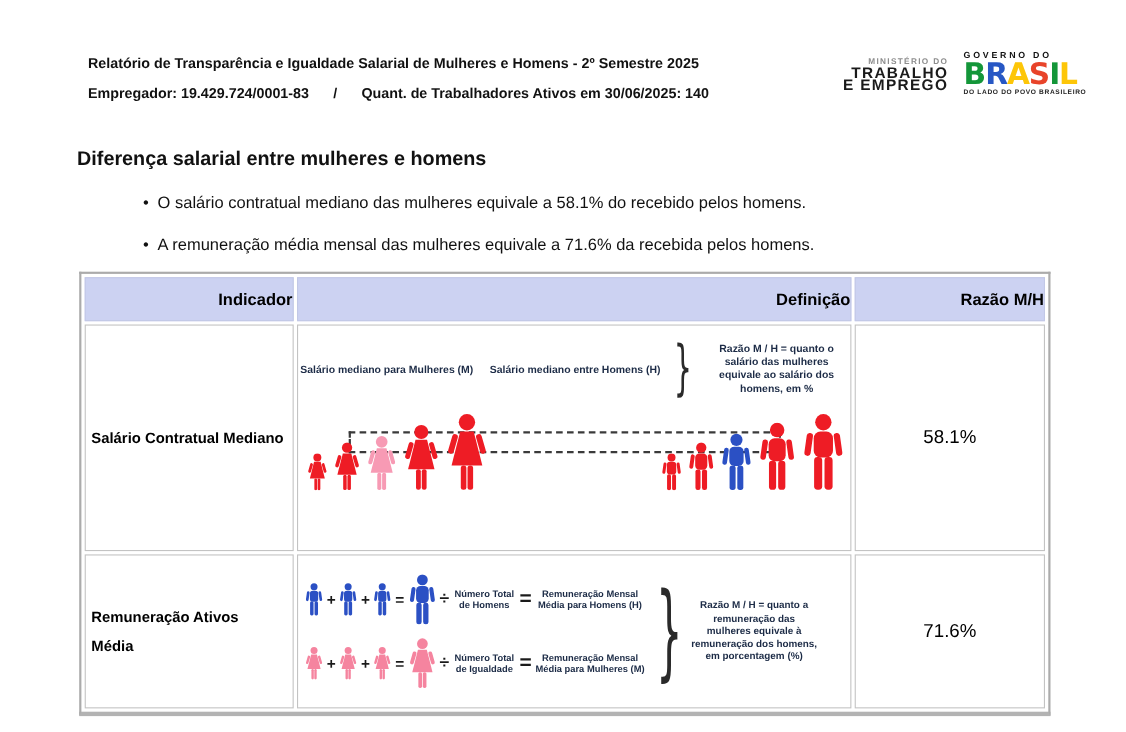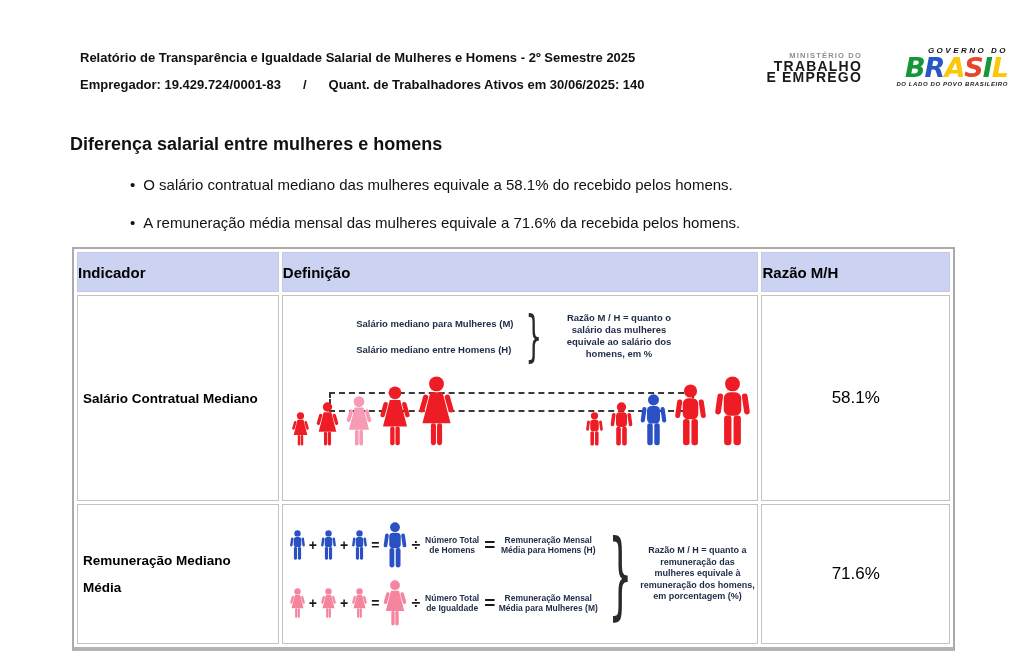--- a/index.html
+++ b/index.html
@@ -13,54 +13,54 @@
   .top-header { position:absolute; left:80px; top:50px; }
   .report-title { font-size:13px; font-weight:bold; color:#111; }
   .report-sub { margin-top:12px; font-size:13px; font-weight:bold; color:#111; }
   .report-sub .slash { margin:0 22px; }
 
   
   .logo-block { position:absolute; right:16px; top:46px; display:flex; align-items:center; gap:14px; }
   .ministry { text-align:right; line-height:11px; }
   .min-light { font-size:7.5px; letter-spacing:1.2px; color:#8d8d8d; font-weight:bold; }
   .min-bold  { font-size:14px; letter-spacing:1.2px; color:#1a1a1a; font-weight:bold; }
-  .brasil { text-align:right; width:132px;font-style:italic; }
+  .brasil { text-align:left; width:132px; }
   .governo { font-size:8px; font-weight:bold; letter-spacing:2.5px; color:#111; }
   .brasil-word { font-size:27px; font-weight:800; line-height:26px; letter-spacing:-1px; font-family:"DejaVu Sans", sans-serif; }
   .tagline { font-size:6px; letter-spacing:0.6px; color:#222; font-weight:bold; white-space:nowrap; }
 
   
   .section-title { position:absolute; left:70px; top:134px; font-size:18px; font-weight:bold; color:#111; }
   .bullets { position:absolute; left:130px; top:176px; }
   .bullet-row { font-size:15px; color:#111; margin-bottom:21px; }
   .bullet-char { margin-right:8px; }
 
   
   table.report-table {
     position:absolute; left:72px; top:247px; width:883px;
     border-collapse:separate; border-spacing:3px;
     border:2px solid #ababab; border-bottom:4px solid #b3b3b3;
     background:#ffffff;
   }
   th {
     background:#ccd2f2; border:1px solid #c2c8e6;
-    font-size:15px; font-weight:bold; color:#000; height:40px; text-align:left;
+    font-size:15px; font-weight:bold; color:#000; height:40px; text-align:right;
   }
   td { border:1px solid #c3c3c3; background:#fff; }
   td.ind-cell { font-size:13.5px; font-weight:bold; padding-left:5px; vertical-align:middle; }
   td.ind-cell .ind-line { margin:12px 0; }
   td.ratio-cell { font-size:17px; font-weight:normal; text-align:center; vertical-align:middle; }
   tr.row-median td { height:206px; }
   tr.row-mean td { height:140px; }
   td.def-cell { vertical-align:top; padding:16px 2px 0 2px; }
   tr.row-mean td.def-cell { vertical-align:middle; padding-top:0; }
 
   
   .d1-top { display:flex; justify-content:center; align-items:center; gap:10px; }
-  .d1-labels { display:flex; flex-direction:column; gap:15px; }
+  .d1-labels { display:flex; gap:15px; }
   .d1-labels div { font-size:9.5px; font-weight:bold; color:#1c2b46; white-space:nowrap; }
   .brace { font-weight:400; color:#2a2a2a; font-family:"DejaVu Sans", sans-serif; }
   .brace.b1 { font-size:26px; transform:scaleY(2.1); margin:0 2px; }
   .d1-expl { width:130px; text-align:center; font-size:9.5px; font-weight:bold; color:#1c2b46; line-height:12px; }
   .figures-area { position:relative; height:80px; margin-top:8px; }
   .dash-box { position:absolute; left:44px; right:61px; bottom:36px; height:20px; border:2px dashed #3a3a3a; }
   .fig-group { position:absolute; bottom:2px; display:flex; align-items:flex-end; gap:5px; }
   .fig-group.women { left:6px; }
   .fig-group.men { right:3px; }
   .fig-group svg { display:block; }
@@ -225,21 +225,21 @@
                   <rect x="23.2" y="45" width="8.4" height="34" rx="3.6"></rect>
                 </svg>
               </div>
           </div>
         </td>
         <td class="ratio-cell">58.1%</td>
       </tr>
 
       <tr class="row-mean">
         <td class="ind-cell">
-          <div class="ind-line">Remuneração Mediano</div>
+          <div class="ind-line">Remuneração Ativos</div>
           <div class="ind-line">Média</div>
         </td>
         <td class="def-cell">
           <div class="d2-wrap">
             <div class="d2-formulas" id="mean-formulas">
                 <div class="formula-row">
                   <svg width="17" height="30" viewBox="0 0 44 80" fill="#2b50c4">
                     <circle cx="22" cy="9" r="8.5"></circle>
                     <rect x="12" y="18.5" width="20" height="27" rx="7"></rect>
                     <rect x="3.5" y="20" width="6.5" height="24" rx="3.2" transform="rotate(8 6.7 32)"></rect>

